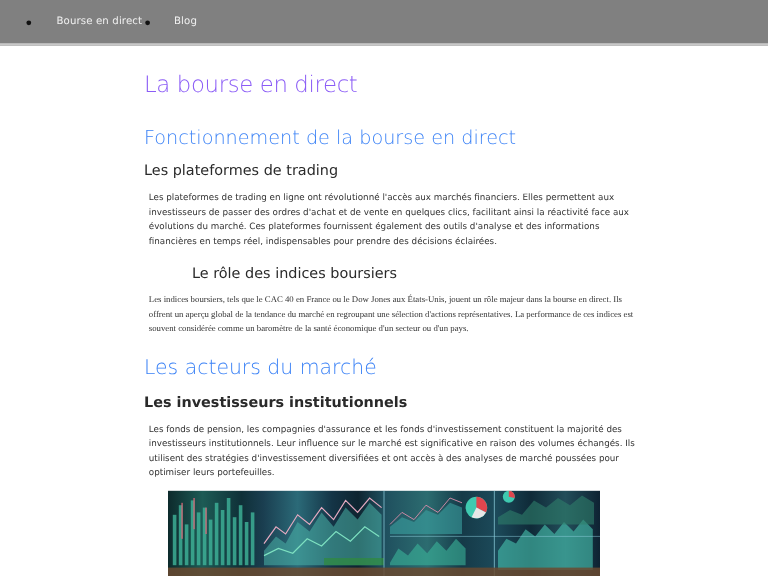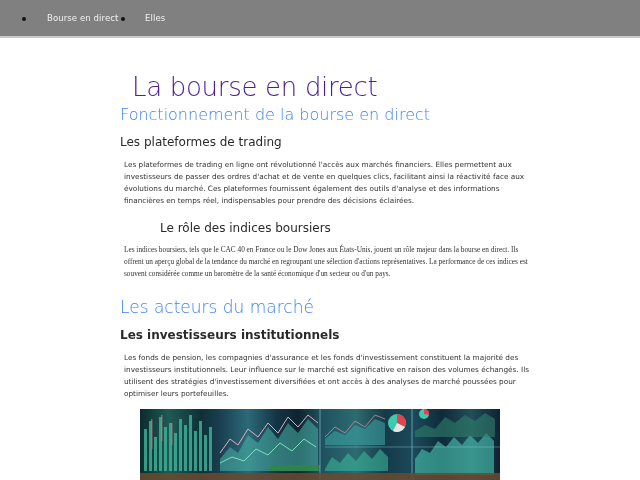--- a/index.html
+++ b/index.html
@@ -3,40 +3,40 @@
 <meta charset="utf-8">
 <style>
   html, body { margin: 0; padding: 0; background: #ffffff; }
   body { width: 640px; height: 480px; overflow: hidden; font-family: "DejaVu Sans", sans-serif; color: #333; }
   .topbar { position: absolute; left: 0; top: 0; width: 640px; height: 36px; background: #808080; border-bottom: 2px solid #c8c8c8; }
   .topbar ul { list-style: none; margin: 0; padding: 12px; position: relative; height: 36px; }
   .nav-item { position: absolute; top: 0; height: 36px; display: flex; align-items: center; }
   .bullet { position: absolute; width: 4px; height: 4px; border-radius: 50%; background: #111; top: 17px; }
   .nav-link { color: #f0f0f0; font-size: 8.5px; text-decoration: none; letter-spacing: 0.1px; position: absolute; top: 13px; white-space: nowrap; }
   .main { position: absolute; left: 120px; top: 38px; width: 405px; }
-  h1 { font-weight: 300; font-size: 26px; margin: 12px; position: absolute; top: 22px; left: 0; color: #4c1d95; white-space: nowrap; letter-spacing: -0.3px; }
+  h1 { font-weight: 300; font-size: 19px; margin: 0; position: absolute; top: 22px; left: 0; color: #8b5cf6; white-space: nowrap; letter-spacing: -0.3px; }
   h2 { font-weight: 300; font-size: 16px; margin: 0; position: absolute; left: 0; color: #3b82f6; white-space: nowrap; }
   h3 { font-weight: 400; font-size: 12px; margin: 0; position: absolute; left: 0; color: #2a2a2a; white-space: nowrap; }
   p { font-size: 7.3px; line-height: 12px; margin: 4px; position: absolute; left: 0; width: 405px; color: #333; }
   .hero { position: absolute; left: 20px; top: 371px; width: 360px; height: 72px; overflow: hidden;
     background: linear-gradient(90deg, #0d2a2c 0%, #1d5b55 8%, #0f3038 17%, #1a3e50 22%, #2b6a78 30%, #143446 38%, #0e2430 44%, #1f4f5e 50%, #2c6c70 60%, #153a48 68%, #1c4a5a 76%, #0f2a38 84%, #234e5a 92%, #0e2232 100%); }
   .hero svg { position: absolute; left: 0; top: 0; }
 </style>
 </head>
 <body>
 
 <header class="topbar">
   <ul>
     <li class="nav-item" style="left:0;">
       <span class="bullet" style="left:22px;"></span>
       <a class="nav-link" href="#" style="left:47px;">Bourse en direct</a>
     </li>
     <li class="nav-item" style="left:0;">
       <span class="bullet" style="left:121px;"></span>
-      <a class="nav-link" href="#" style="left:145px;">Elles</a>
+      <a class="nav-link" href="#" style="left:145px;">Blog</a>
     </li>
   </ul>
 </header>
 
 <main class="main">
   <h1>La bourse en direct</h1>
 
   <h2 style="top:67px;">Fonctionnement de la bourse en direct</h2>
 
   <h3 style="top:97px;">Les plateformes de trading</h3>

